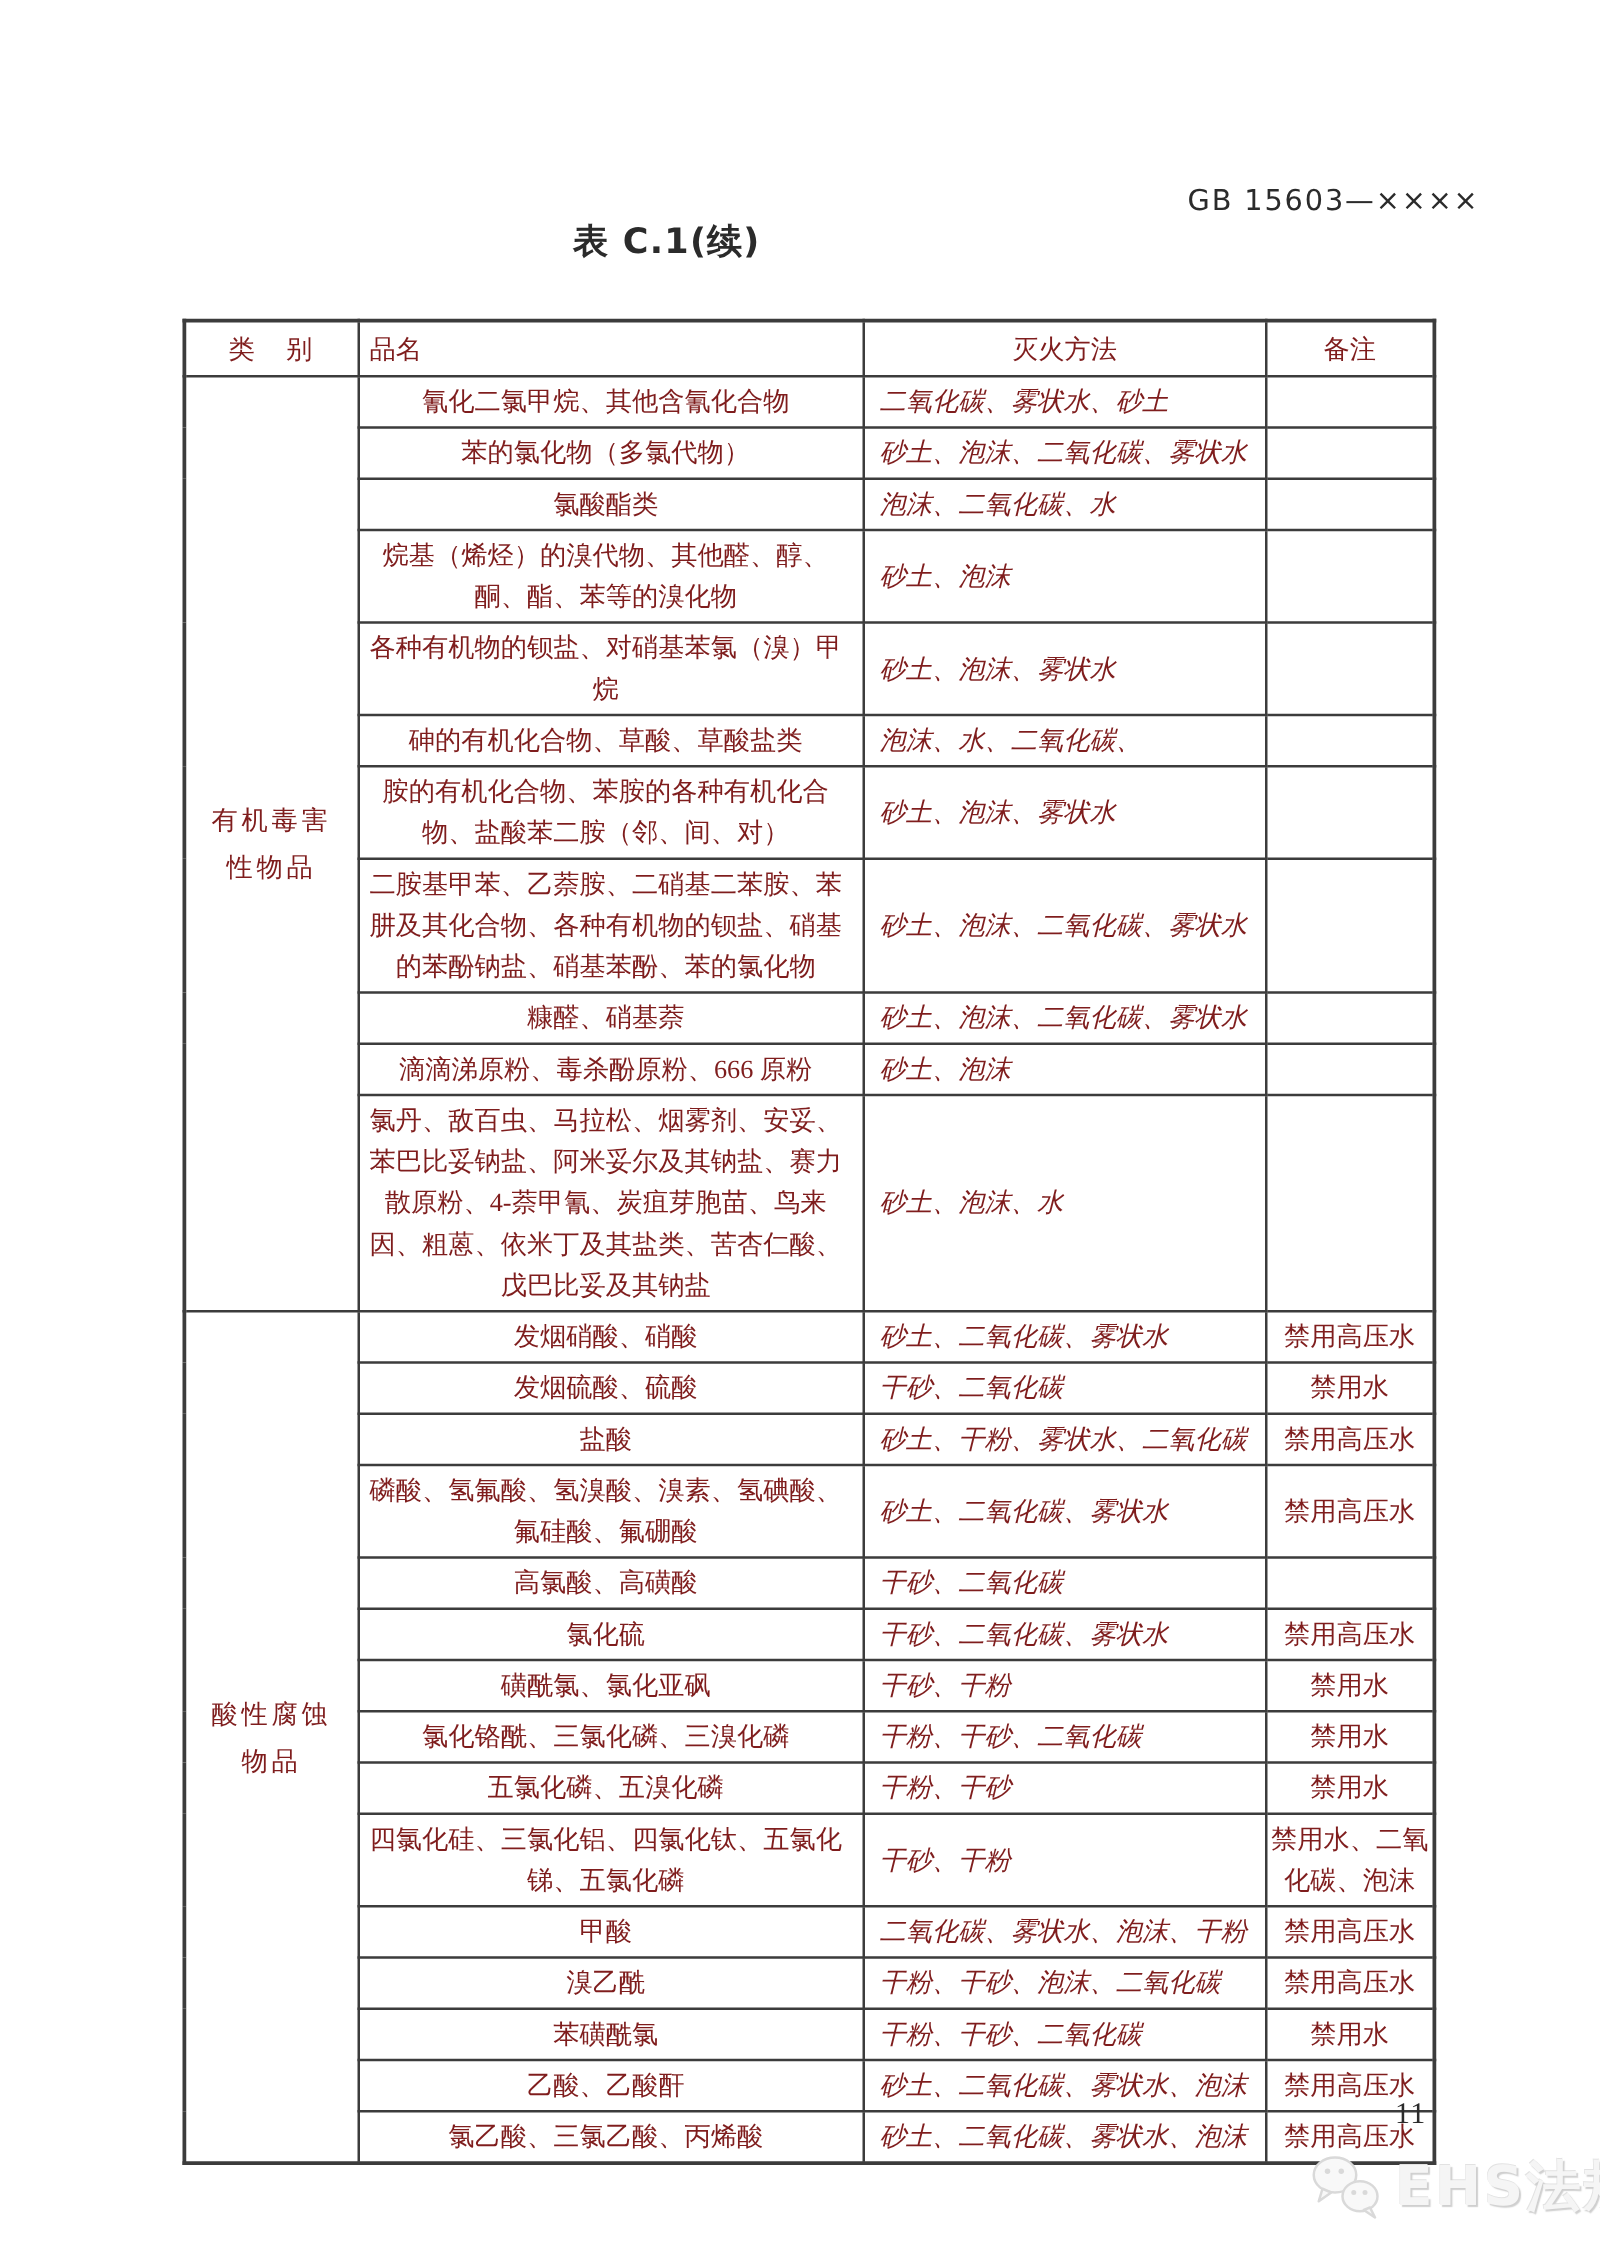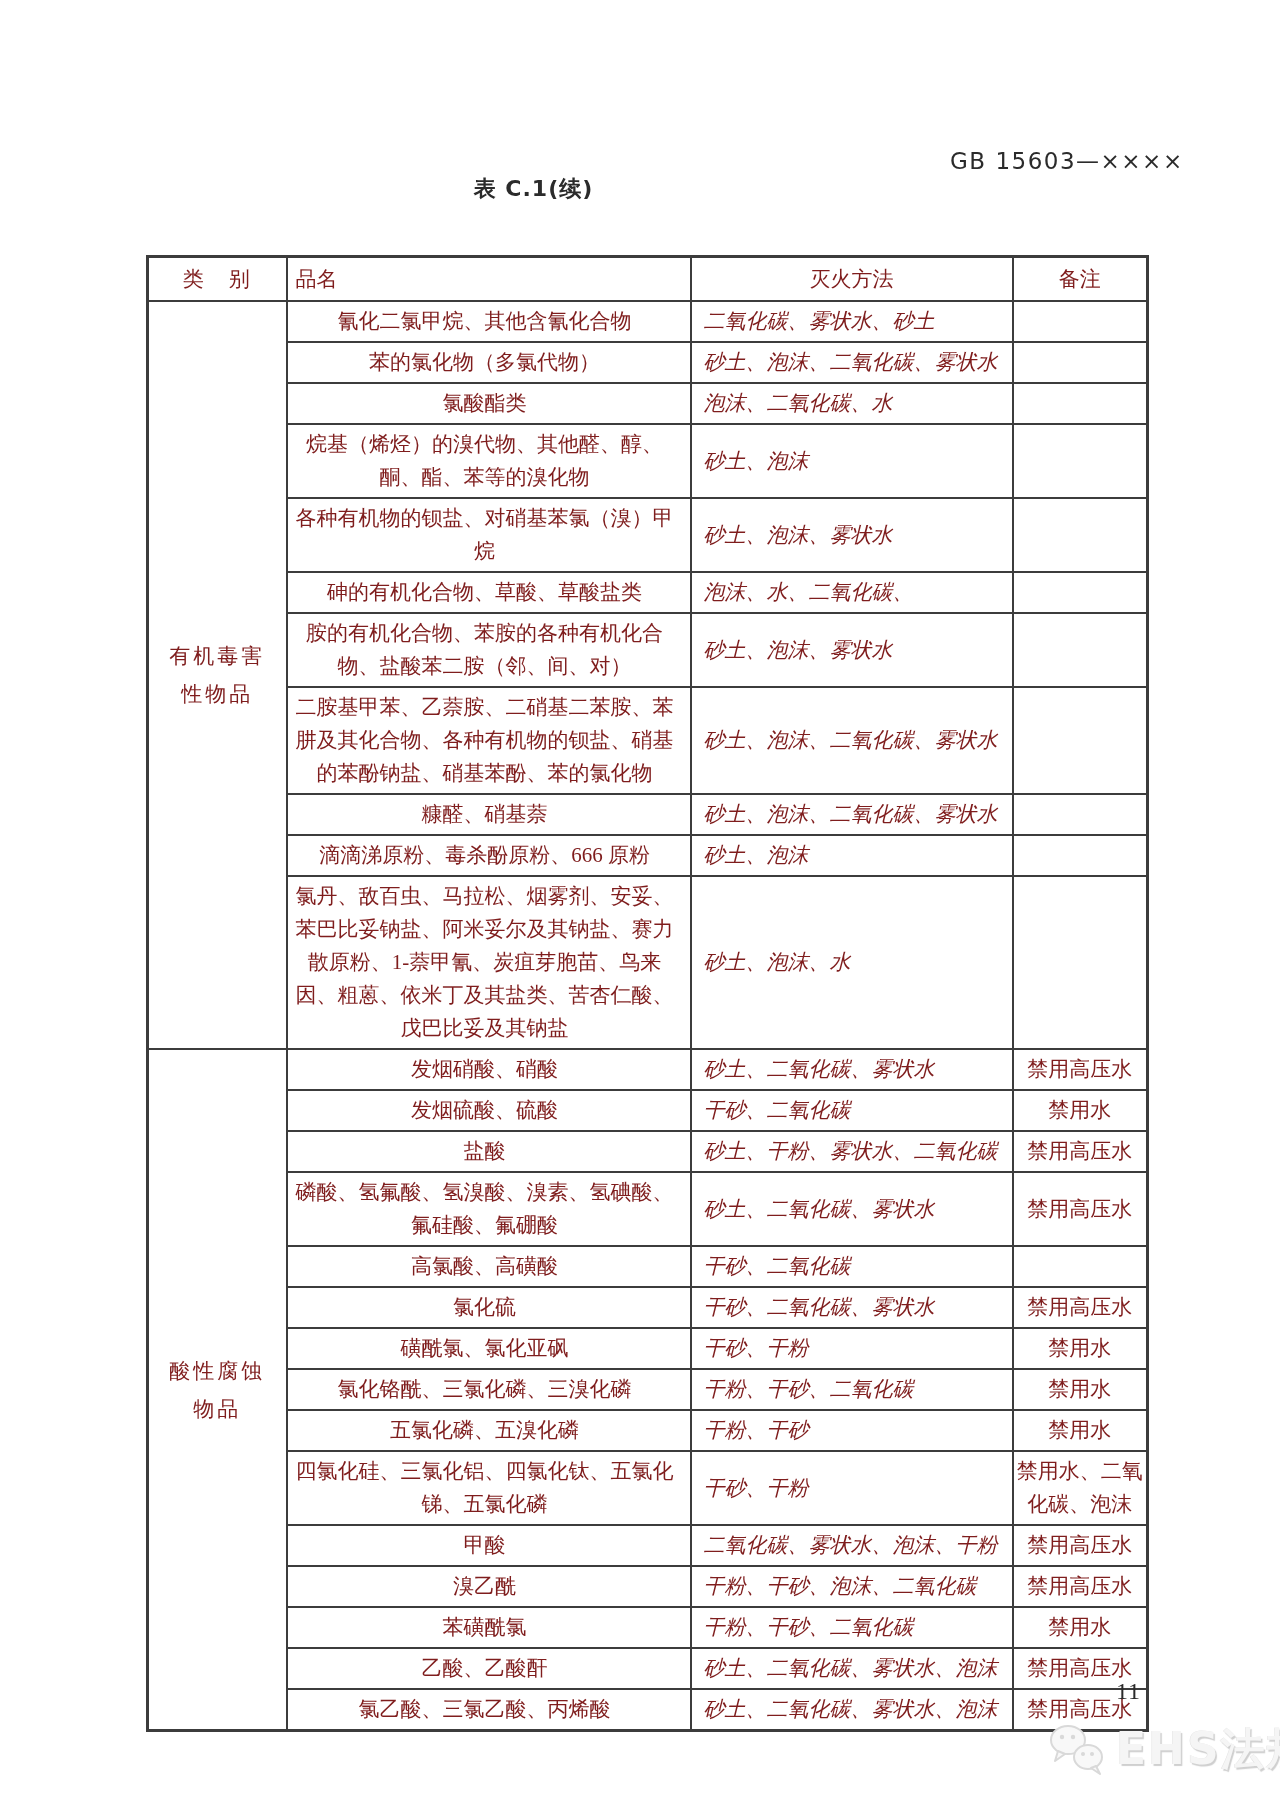--- a/index.html
+++ b/index.html
@@ -9,21 +9,21 @@
     overflow:hidden;
   }
   .doc-number{
     position:absolute;top:148px;left:950px;
     font-family:"DejaVu Sans","Liberation Sans",sans-serif;
     font-size:23px;letter-spacing:1.5px;white-space:nowrap;
   }
   .table-title{
     position:absolute;top:174px;left:0;width:1067px;text-align:center;
     font-family:"DejaVu Sans","Liberation Sans",sans-serif;
-    font-size:22px;font-weight:600;letter-spacing:1px;
+    font-size:28px;font-weight:600;letter-spacing:1px;
   }
   table.gb-table{
     position:absolute;left:146px;top:255px;width:1000px;
     border-collapse:collapse;table-layout:fixed;
     font-size:21px;color:#7f1d1d;
     border:3px solid #3c3c3c;
   }
   .gb-table th,.gb-table td{
     border:2px solid #3c3c3c;
     line-height:33px;padding:3px 8px;
@@ -121,21 +121,21 @@
         <td class="cell-name">糠醛、硝基萘</td>
         <td class="cell-method">砂土、泡沫、二氧化碳、雾状水</td>
         <td class="cell-note"></td>
       </tr>
       <tr>
         <td class="cell-name">滴滴涕原粉、毒杀酚原粉、666 原粉</td>
         <td class="cell-method">砂土、泡沫</td>
         <td class="cell-note"></td>
       </tr>
       <tr>
-        <td class="cell-name">氯丹、敌百虫、马拉松、烟雾剂、安妥、苯巴比妥钠盐、阿米妥尔及其钠盐、赛力散原粉、1-萘甲氰、炭疽芽胞苗、鸟来因、粗蒽、依米丁及其盐类、苦杏仁酸、戊巴比妥及其钠盐</td>
+        <td class="cell-name">氯丹、敌百虫、马拉松、烟雾剂、安妥、苯巴比妥钠盐、阿米妥尔及其钠盐、赛力散原粉、4-萘甲氰、炭疽芽胞苗、鸟来因、粗蒽、依米丁及其盐类、苦杏仁酸、戊巴比妥及其钠盐</td>
         <td class="cell-method">砂土、泡沫、水</td>
         <td class="cell-note"></td>
       </tr>
       <tr>
         <td class="cell-category" rowspan="15">酸性腐蚀<br>物品</td>
         <td class="cell-name">发烟硝酸、硝酸</td>
         <td class="cell-method">砂土、二氧化碳、雾状水</td>
         <td class="cell-note">禁用高压水</td>
       </tr>
       <tr>

